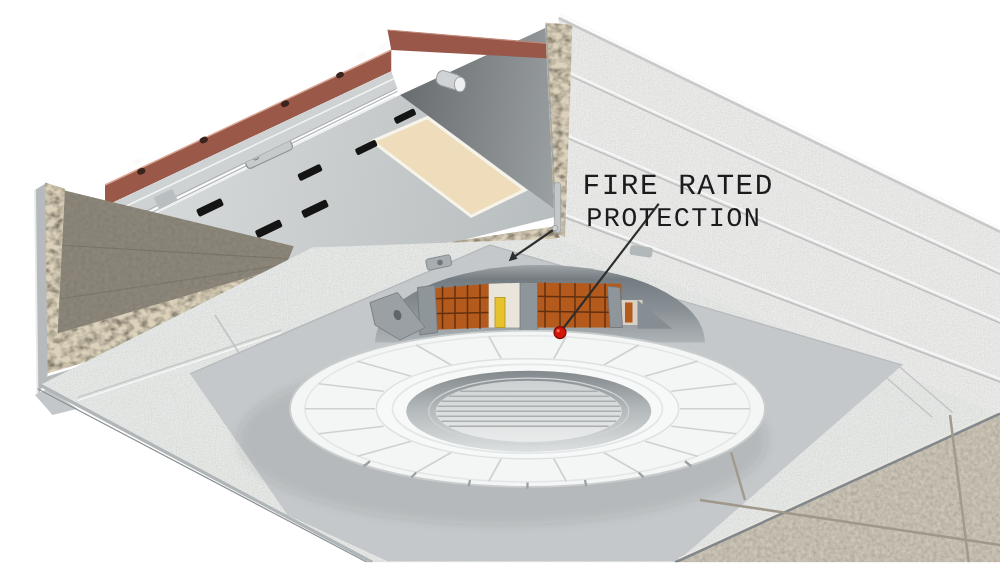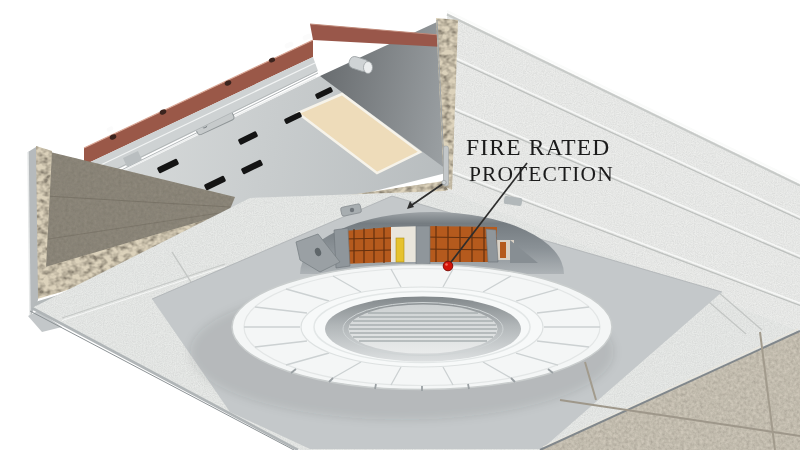--- a/index.html
+++ b/index.html
@@ -1,17 +1,17 @@
 <!DOCTYPE html>
 <html><head>
 <meta charset="utf-8">
 <style>
   html,body{margin:0;padding:0;background:#fff;}
   .stage{position:relative;width:800px;height:450px;overflow:hidden;background:#fff;
-         font-family:Liberation Serif, serif;}
+         font-family:Liberation Mono, monospace;}
   svg{position:absolute;left:0;top:0;}
   text.callout-l1{font-size:23.5px;letter-spacing:1.2px;font-weight:500;}
   text.callout-l2{font-size:21.5px;letter-spacing:1.1px;font-weight:500;}
 </style>
 </head>
 <body>
 
 <div class="stage">
 <svg width="800" height="450" viewBox="0 0 800 450" xmlns="http://www.w3.org/2000/svg">
   <defs>

